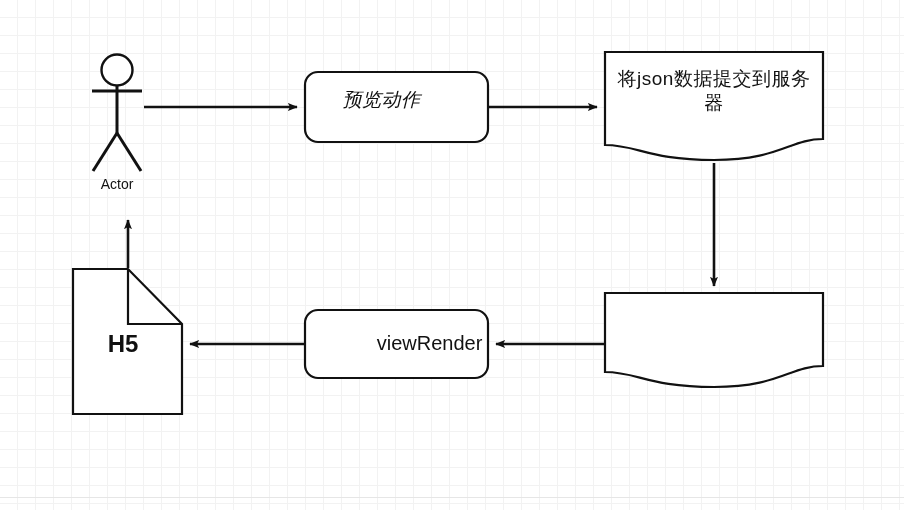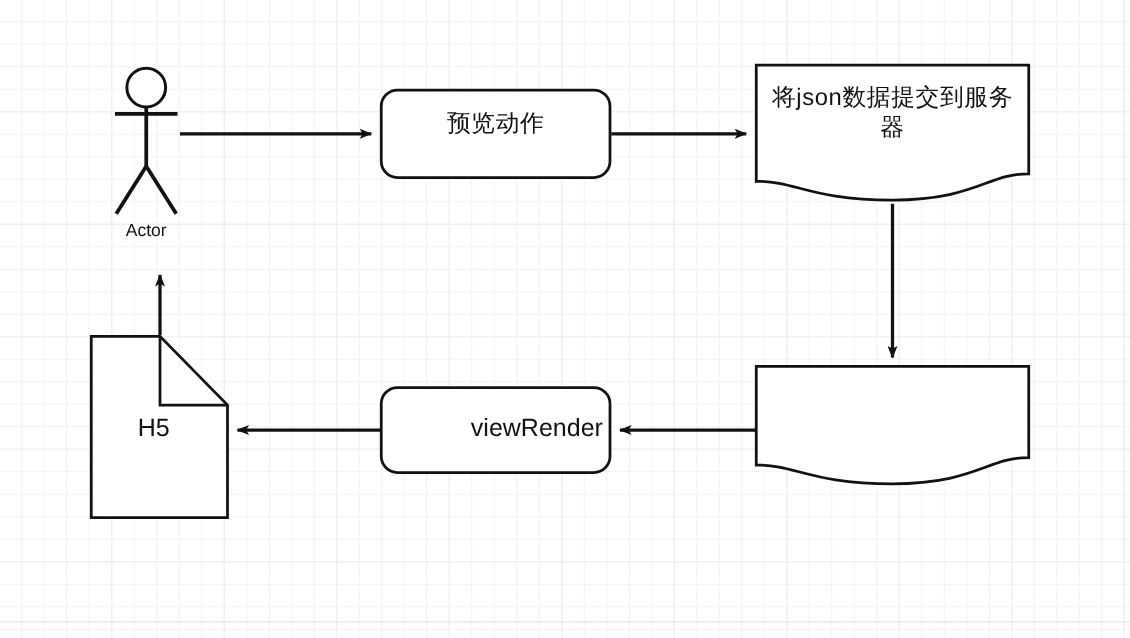--- a/index.html
+++ b/index.html
@@ -53,21 +53,22 @@
     font-size: 19px;
     letter-spacing: 0.5px;
   }
   .lbl-en {
     font-size: 20px;
   }
   .lbl-actor {
     font-size: 14px;
   }
   .lbl-h5 {
-    font-size: 20px;
+    font-size: 24px;
+    font-weight: bold;
   }
   .shape-stroke {
     fill: #ffffff;
     stroke: #111111;
     stroke-width: 2.2;
     stroke-linejoin: round;
   }
   .shape-stroke-sharp {
     fill: #ffffff;
     stroke: #111111;
@@ -150,21 +151,21 @@
 
     <line class="conn" x1="604" y1="344" x2="496" y2="344" marker-end="url(#arrowhead)"></line>
 
     <line class="conn" x1="304" y1="344" x2="190" y2="344" marker-end="url(#arrowhead)"></line>
 
     <line class="conn" x1="128" y1="268" x2="128" y2="220" marker-end="url(#arrowhead)"></line>
   </svg>
 
   <div class="node-label lbl-actor" style="left:77px; top:172px; width:80px; height:26px;">Actor</div>
 
-  <div class="node-label lbl-cn" style="left:305px; top:72px; width:183px; height:56px;">预览动作</div>
+  <div class="node-label lbl-cn" style="left:290px; top:72px; width:183px; height:56px;font-style:italic;">预览动作</div>
 
   <div class="node-label lbl-cn" style="left:613px; top:58px; width:202px; height:66px;">将json数据提交到服务器</div>
 
 
   <div class="node-label lbl-en" style="left:305px; top:310px; width:183px; height:68px;padding-left:33px;">viewRender</div>
 
   <div class="node-label lbl-h5" style="left:73px; top:330px; width:100px; height:28px;">H5</div>
 
   <div class="bottom-rule"></div>
 

